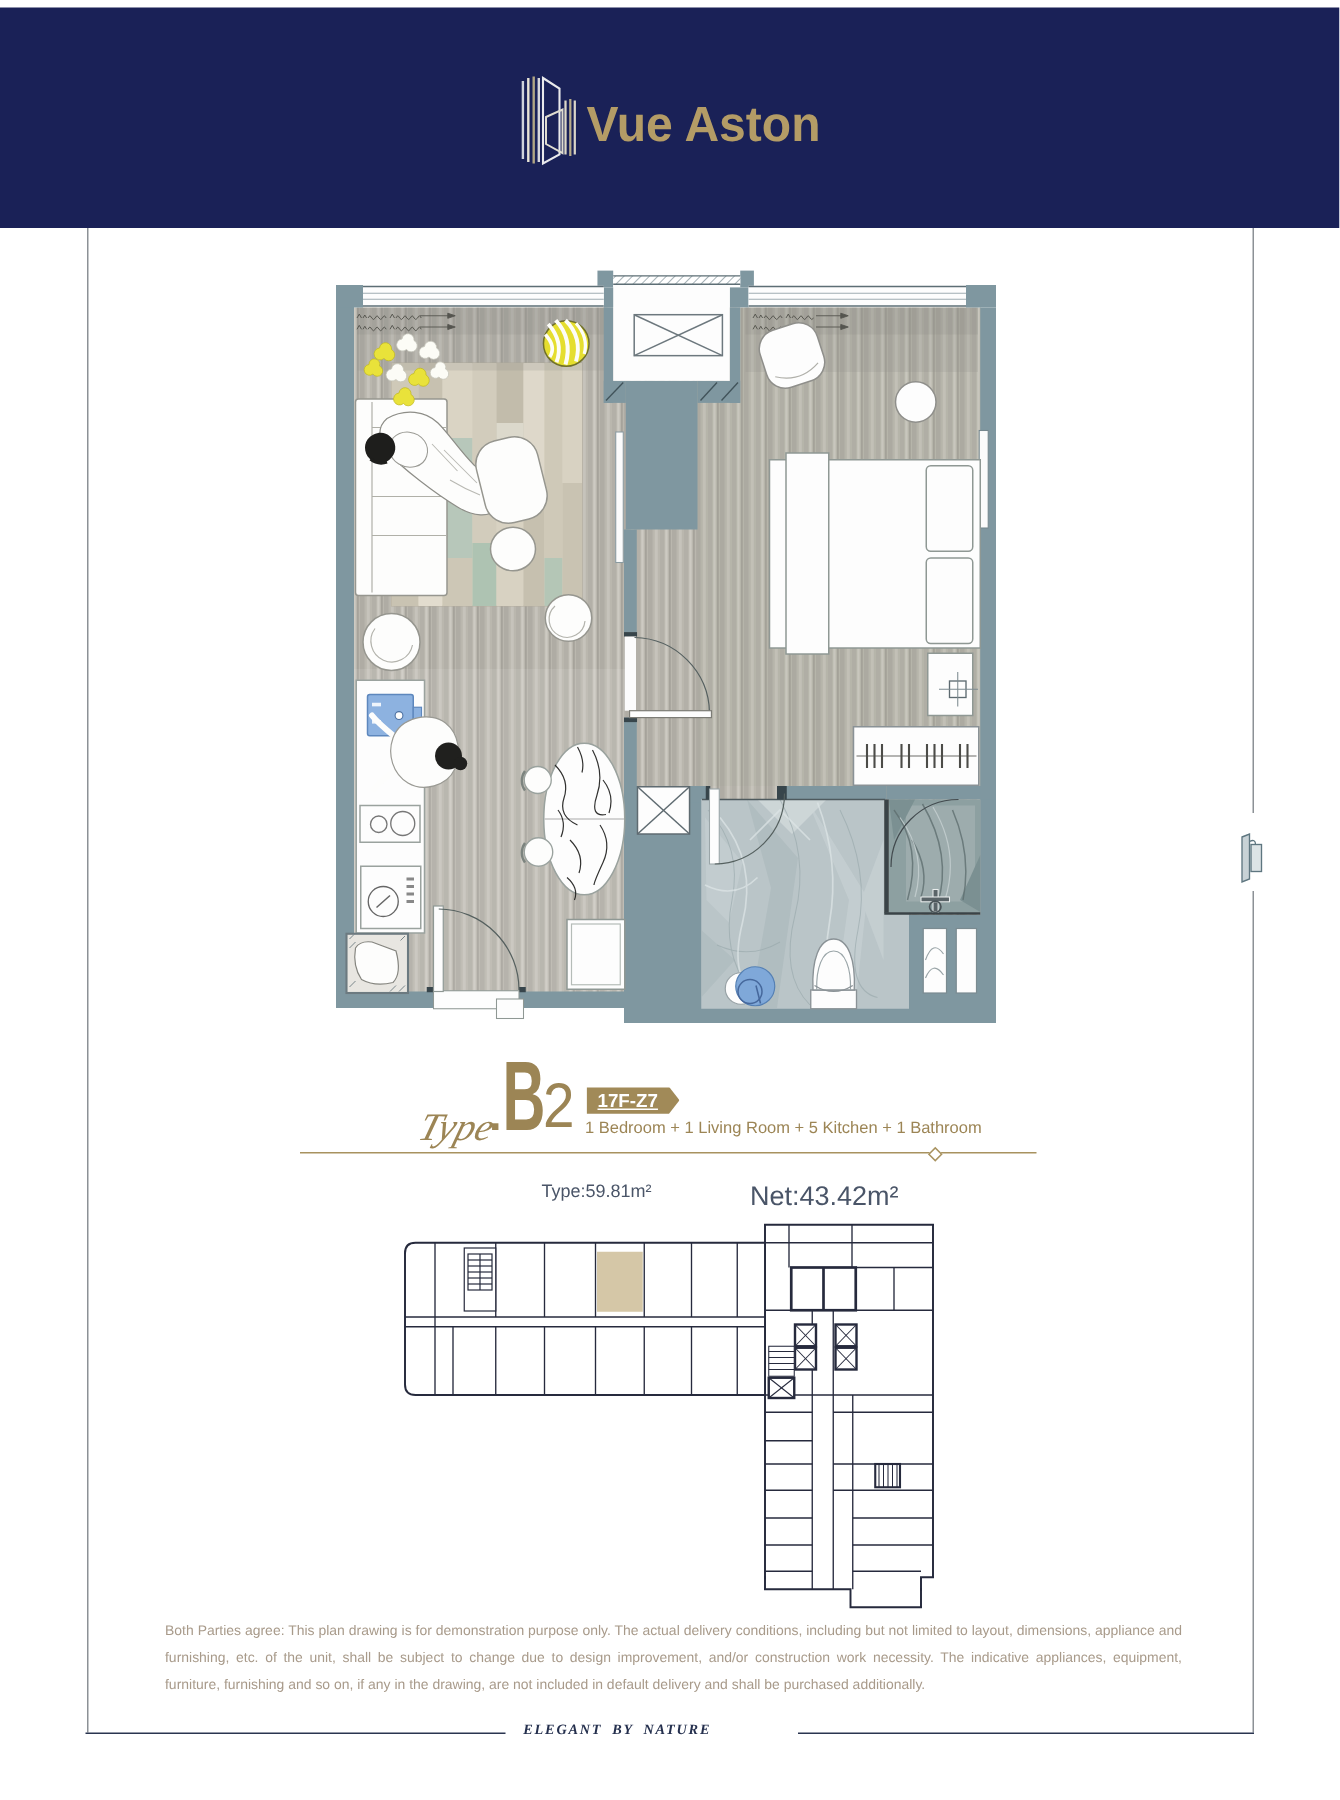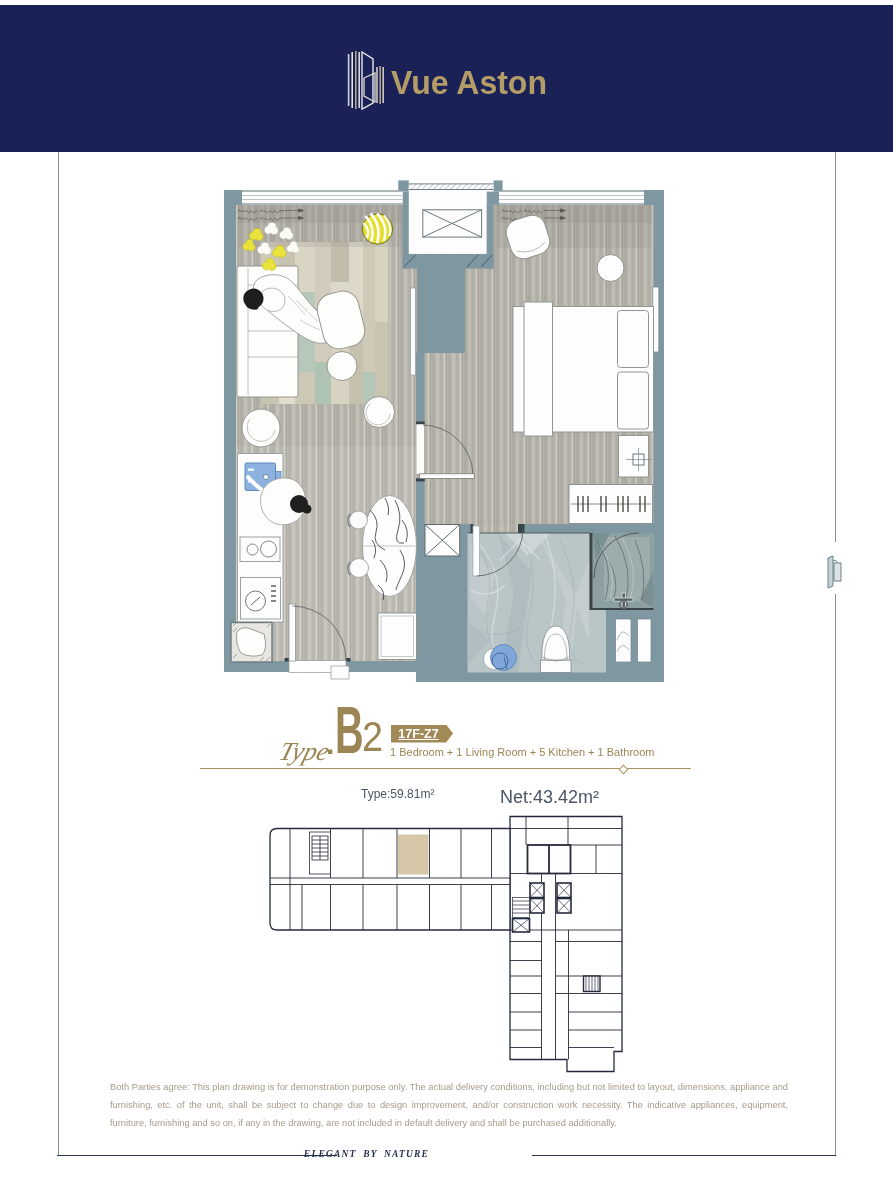--- a/index.html
+++ b/index.html
@@ -606,13 +606,13 @@
   <line x1="592" y1="976" x2="592" y2="991.5"></line>
   <line x1="595" y1="976" x2="595" y2="991.5"></line>
   <line x1="598" y1="976" x2="598" y2="991.5"></line>
 </g>
 </svg>
 
 <div class="abs" style="left:110px;top:1078px;width:678px;font-size:9.3px;line-height:18px;color:#a89a8a;text-align:justify;">Both Parties agree: This plan drawing is for demonstration purpose only. The actual delivery conditions, including but not limited to layout, dimensions, appliance and furnishing, etc. of the unit, shall be subject to change due to design improvement, and/or construction work necessity. The indicative appliances, equipment, furniture, furnishing and so on, if any in the drawing, are not included in default delivery and shall be purchased additionally.</div>
 
 <div class="abs" style="left:57px;top:1155px;width:280px;height:1px;background:#2a3550;"></div>
 <div class="abs" style="left:532px;top:1155px;width:304px;height:1px;background:#2a3550;"></div>
-<div class="abs" style="left:0;top:1149px;width:733px;text-align:center;font-family:'Liberation Serif',serif;font-style:italic;font-weight:bold;font-size:9.5px;letter-spacing:1.2px;word-spacing:3px;color:#25304e;">ELEGANT BY NATURE</div>
+<div class="abs" style="left:0;top:1149px;width:733px;text-align:center;font-family:'Liberation Serif',serif;font-style:italic;font-weight:bold;font-size:9.5px;letter-spacing:1.2px;word-spacing:3px;color:#25304e;padding-left:45px;">ELEGANT BY NATURE</div>
 
 </body></html>

